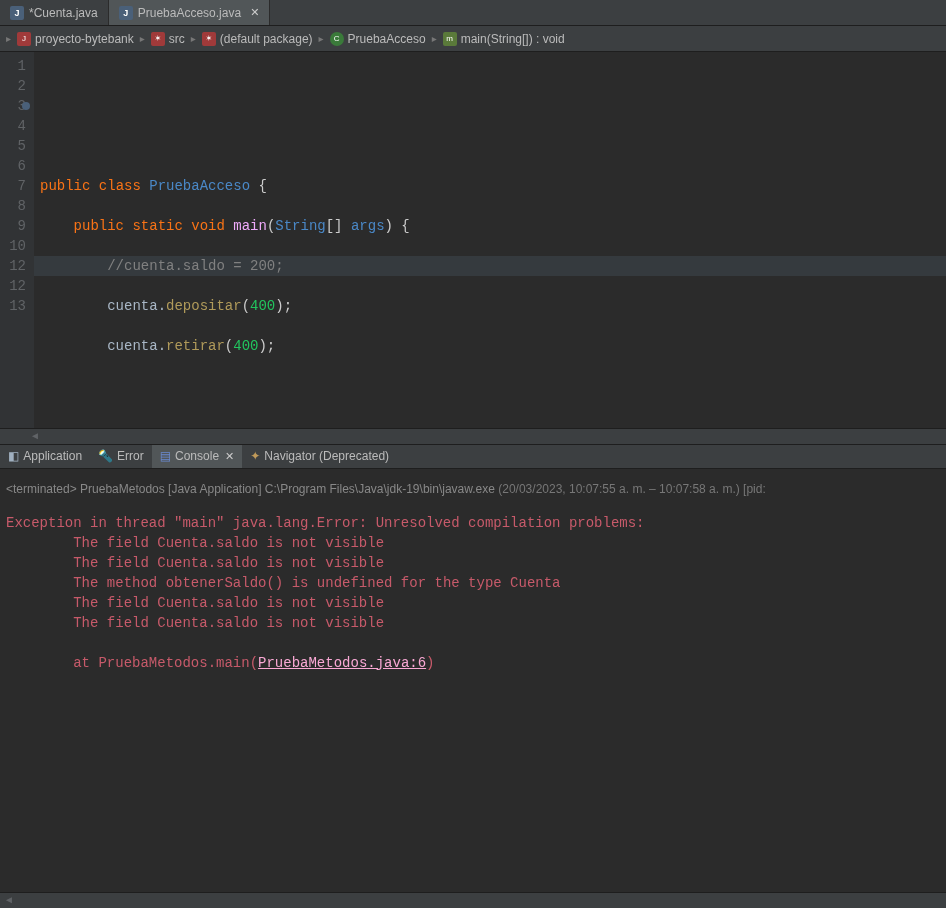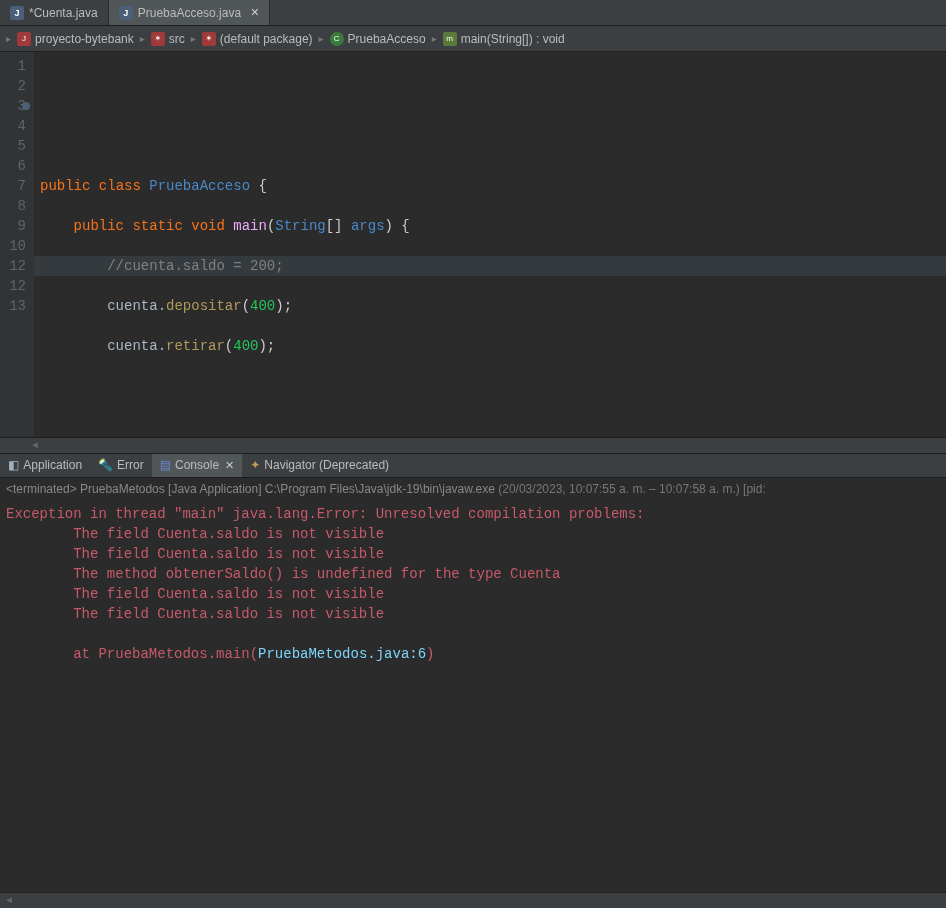--- a/index.html
+++ b/index.html
@@ -139,37 +139,37 @@
 .btab.active { background: #515658; }
 .btab .close { font-size: 11px; color: #ccc; margin-left: 2px; }
 .ico-decl { color: #a0b0c0; }
 .ico-search { color: #c09a5a; }
 .ico-cons { color: #6a8acf; }
 .ico-nav { color: #c09a5a; }
 .console-header {
   background: #2b2b2b;
   color: #888;
   font-size: 12px;
-  padding: 4px 6px;
+  padding: 13px 6px;
   white-space: nowrap;
   overflow: hidden;
 }
 .console-header .gray { color: #777; }
 .console-body {
   background: #2b2b2b;
   font-family: Consolas, "Courier New", monospace;
   font-size: 14px;
   line-height: 20px;
   padding: 4px 6px;
   flex: 1;
   overflow: hidden;
   white-space: pre;
 }
 .err { color: #c75a6a; }
-.link { color: #7dd3fc; }
+.link { color: #f9a8d4; text-decoration: underline; }
 .console-scroll {
   height: 16px;
   background: #3c3f41;
   border-top: 1px solid #1e1e1e;
   position: relative;
 }
 .console-scroll::before {
   content: "◄";
   position: absolute; left: 4px; top: 1px;
   color: #606366; font-size: 10px;

